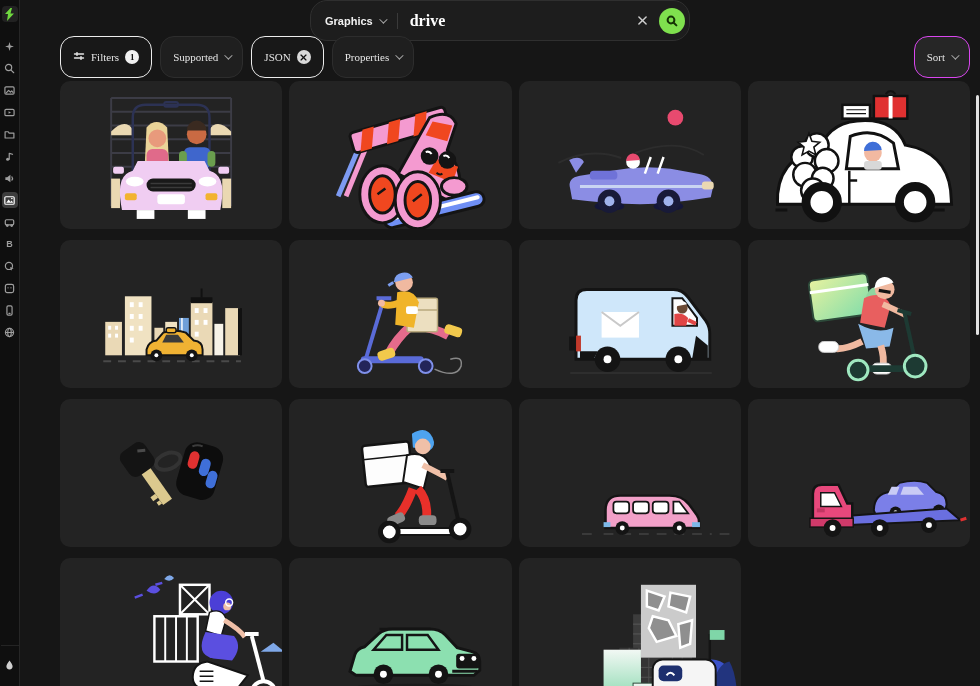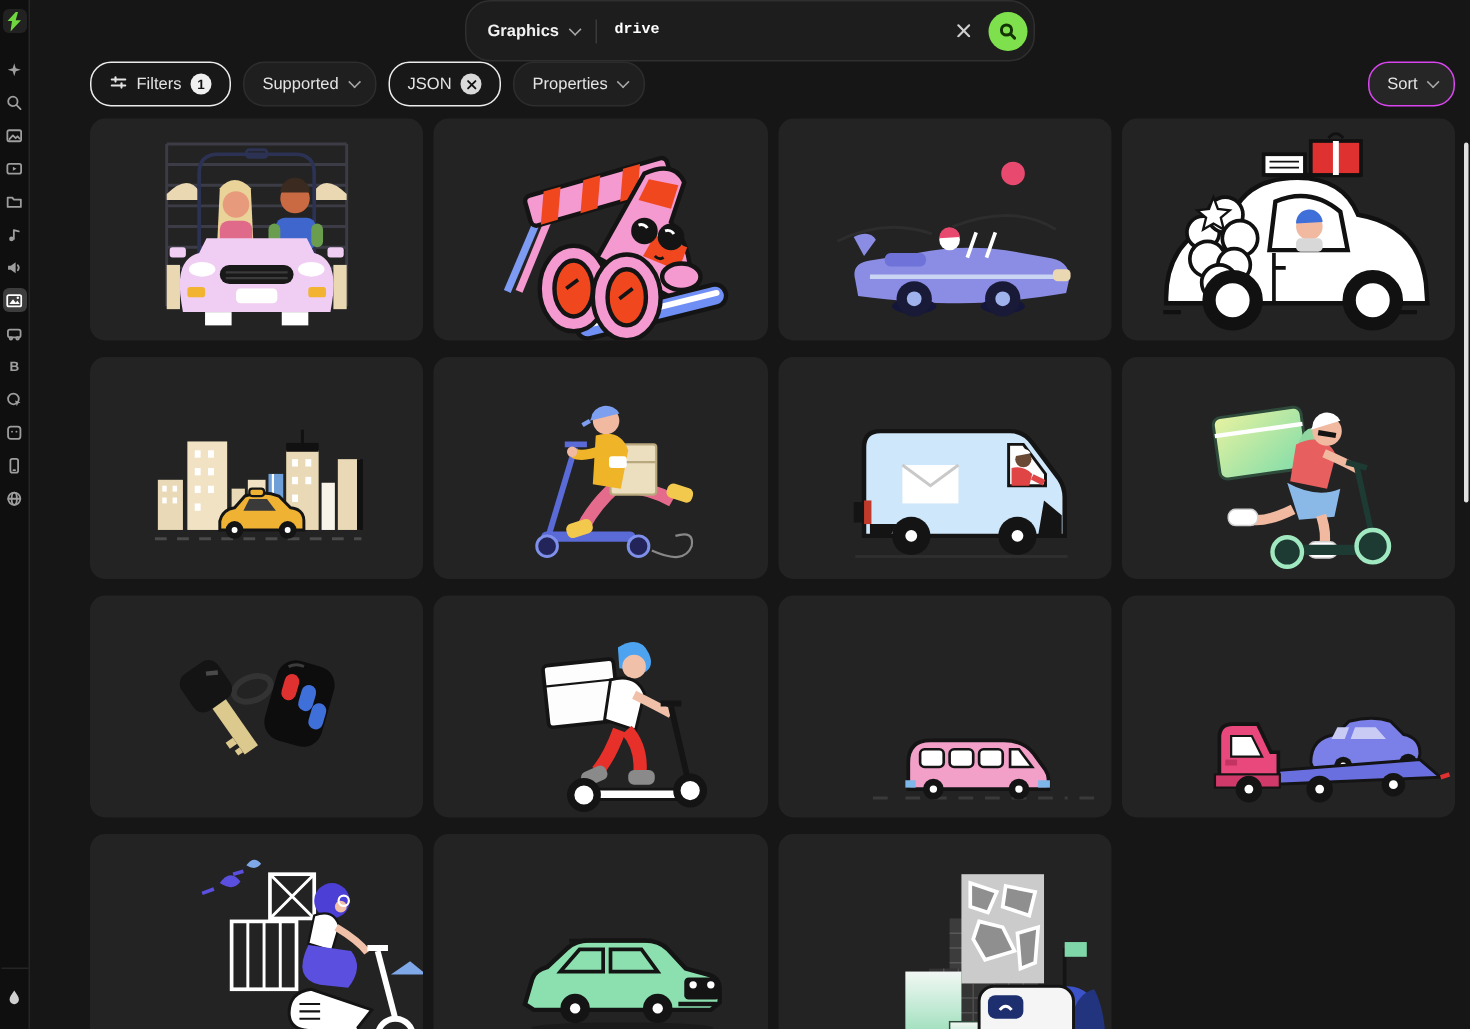--- a/index.html
+++ b/index.html
@@ -26,33 +26,33 @@
   .main { flex:1; display:flex; flex-direction:column; }
   .topbar { height:46px; display:flex; align-items:center; justify-content:center; }
   .searchbar { width:380px; height:41px; background:#1d1d1d; border:1px solid #2f2f2f;
     border-radius:17px; display:flex; align-items:center; padding:0 4px 0 14px; }
   .scope { display:flex; align-items:center; gap:6px; cursor:pointer; }
   .scope-label { font-size:11px; font-weight:bold; color:#f2f2f2; }
   .chev { width:6px; height:6px; border-right:1.5px solid #a8a8a8; border-bottom:1.5px solid #a8a8a8;
     transform:rotate(45deg) translateY(-2px); display:inline-block; }
   .search-divider { width:1px; height:16px; background:#3a3a3a; margin:0 12px; }
   .query-input { flex:1; background:transparent; border:none; outline:none; color:#fff;
-    font-size:10px; font-weight:bold; font-family:Liberation Mono, monospace; }
+    font-size:16px; font-weight:bold; font-family:Liberation Serif, serif; }
   .clear-x { width:18px; height:18px; display:flex; align-items:center; justify-content:center;
     cursor:pointer; margin-right:8px; }
   .clear-x svg { width:9px; height:9px; stroke:#cfcfcf; stroke-width:1.6; stroke-linecap:round; }
   .search-btn { width:26px; height:26px; border-radius:50%; background:#7fe04e; border:none;
     display:flex; align-items:center; justify-content:center; cursor:pointer; }
   .search-btn svg { width:12px; height:12px; stroke:#143305; stroke-width:2; fill:none; stroke-linecap:round; }
 
   
   .filterbar { height:32px; display:flex; align-items:center; gap:8px; padding:0 10px 0 40px; }
-  .pill { height:30px; display:inline-flex; align-items:center; gap:6px; padding:0 12px;
+  .pill { height:42px; display:inline-flex; align-items:center; gap:6px; padding:0 12px;
     border-radius:14px; background:#1f1f1f; border:1px solid #2d2d2d; font-size:11px;
-    color:#e4e4e4; cursor:pointer; white-space:nowrap; }
+    color:#e4e4e4; cursor:pointer; white-space:nowrap;font-family:Liberation Serif, serif; }
   .pill.outlined { border:1.5px solid #ececec; background:#181818; }
   .pill .label { font-size:11px; }
   .badge { width:14px; height:14px; border-radius:50%; background:#f0f0f0; color:#111;
     font-size:9px; font-weight:bold; display:flex; align-items:center; justify-content:center; }
   .pill-x { width:14px; height:14px; border-radius:50%; background:#d9d9d9; display:flex;
     align-items:center; justify-content:center; cursor:pointer; }
   .pill-x svg { width:7px; height:7px; stroke:#111; stroke-width:1.8; stroke-linecap:round; }
   .filters-icon svg { width:12px; height:12px; stroke:#e4e4e4; stroke-width:1.4; stroke-linecap:round; }
   .sort-pill { margin-left:auto; background:#262626; border:1px solid #d946ef; }
 

